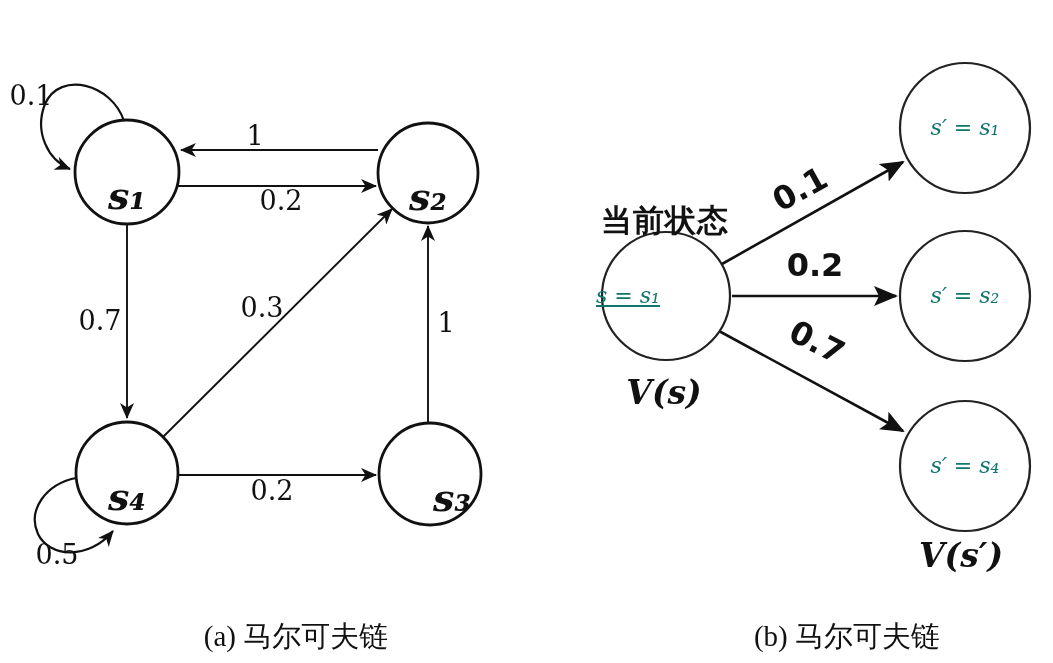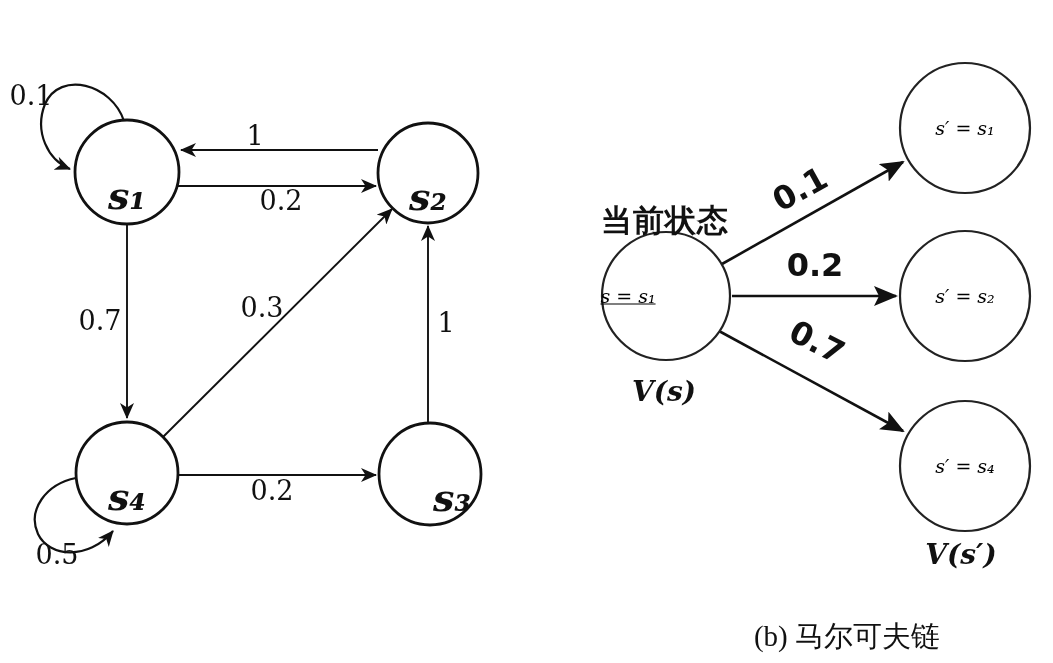--- a/index.html
+++ b/index.html
@@ -25,38 +25,38 @@
     font-style:italic;font-weight:bold;font-size:38px;margin-top:24px;
   }
   
   .edge-lbl-a{
     font-family:"DejaVu Serif","Liberation Serif",serif;
     font-size:27px;
   }
   
   .node-lbl-b{
     font-family:"DejaVu Serif","Liberation Serif",serif;
-    font-style:italic;font-size:19px;color:#000000;
+    font-style:italic;font-size:22px;color:#0f766e;
   }
   
   .prob-lbl-b{
     font-family:"DejaVu Sans","Liberation Sans",sans-serif;
     font-weight:bold;font-size:32px;
   }
   .rot-neg29{transform:translate(-50%,-50%) rotate(-29deg);}
   .rot-pos27{transform:translate(-50%,-50%) rotate(27deg);}
   
   .cjk-head{
     font-family:"Liberation Serif","DejaVu Serif",serif;
     font-weight:600;font-size:31px;letter-spacing:1px;
   }
   
   .vfun-lbl{
     font-family:"DejaVu Serif","Liberation Serif",serif;
-    font-style:italic;font-weight:600;font-size:28px;
+    font-style:italic;font-weight:600;font-size:33px;
   }
   
   .caption{
     font-family:"Liberation Serif","DejaVu Serif",serif;
     font-size:29px;
   }
 </style>
 </head>
 <body>
 
@@ -110,20 +110,21 @@
 
   <span class="lbl edge-lbl-a" style="left:31px;top:95px;">0.1</span>
   <span class="lbl edge-lbl-a" style="left:255px;top:135px;">1</span>
   <span class="lbl edge-lbl-a" style="left:281px;top:200px;">0.2</span>
   <span class="lbl edge-lbl-a" style="left:100px;top:320px;">0.7</span>
   <span class="lbl edge-lbl-a" style="left:262px;top:307px;">0.3</span>
   <span class="lbl edge-lbl-a" style="left:446px;top:322px;">1</span>
   <span class="lbl edge-lbl-a" style="left:272px;top:490px;">0.2</span>
   <span class="lbl edge-lbl-a" style="left:32px;top:554px;margin-left:25px;">0.5</span>
 
+  <span class="lbl caption" style="left:296px;top:636px;">(a) 马尔可夫链</span>
 
   <span class="lbl cjk-head" style="left:665px;top:192px;margin-top:28px;">当前状态</span>
 
   <span class="lbl node-lbl-b" style="left:628px;top:296px;text-decoration:underline;">s = s₁</span>
   <span class="lbl node-lbl-b" style="left:965px;top:128px;">s′ = s₁</span>
   <span class="lbl node-lbl-b" style="left:965px;top:296px;">s′ = s₂</span>
   <span class="lbl node-lbl-b" style="left:965px;top:466px;">s′ = s₄</span>
 
   <span class="lbl prob-lbl-b rot-neg29" style="left:800px;top:189px;">0.1</span>
   <span class="lbl prob-lbl-b" style="left:815px;top:265px;">0.2</span>

